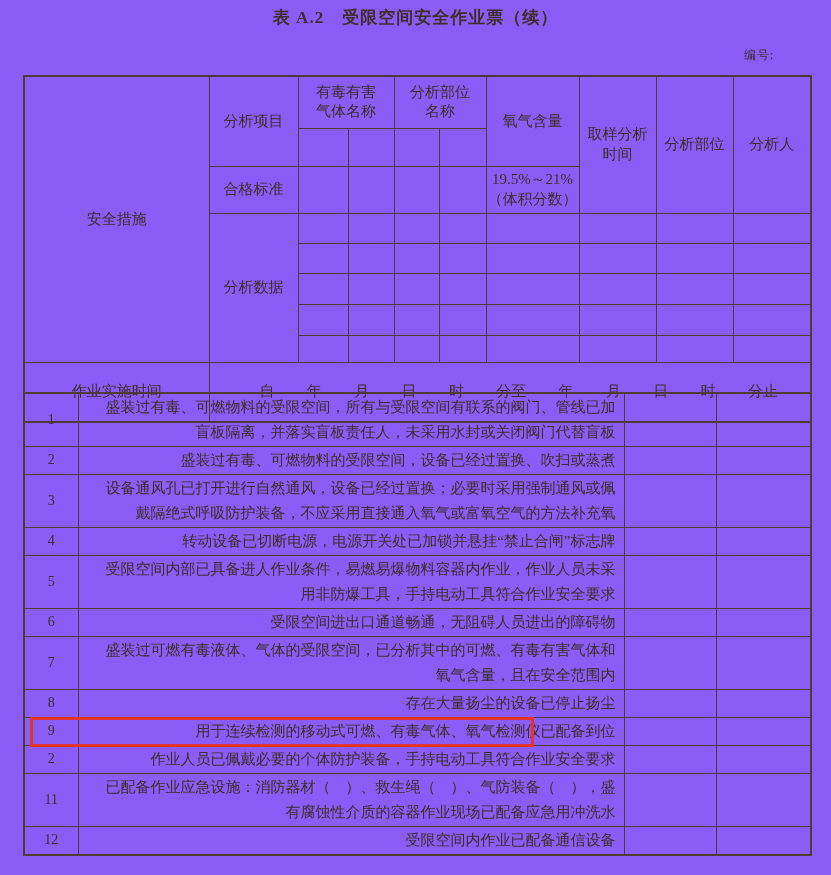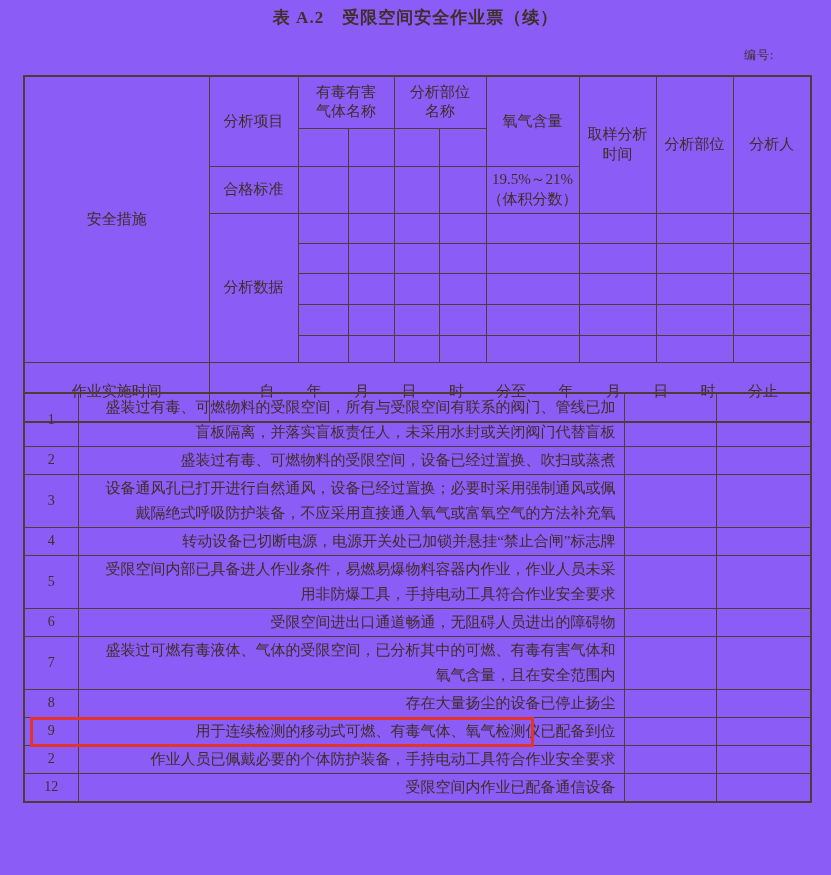--- a/index.html
+++ b/index.html
@@ -216,20 +216,26 @@
           <td class="measure-text">用于连续检测的移动式可燃、有毒气体、氧气检测仪已配备到位</td>
           <td></td>
           <td></td>
         </tr>
         <tr style="height: 25px;">
           <td class="seq">2</td>
           <td class="measure-text">作业人员已佩戴必要的个体防护装备，手持电动工具符合作业安全要求</td>
           <td></td>
           <td></td>
         </tr>
+        <tr style="height: 52px;">
+          <td class="seq">11</td>
+          <td class="measure-text">已配备作业应急设施：消防器材（　）、救生绳（　）、气防装备（　），盛有腐蚀性介质的容器作业现场已配备应急用冲洗水</td>
+          <td></td>
+          <td></td>
+        </tr>
         <tr style="height: 26px;">
           <td class="seq">12</td>
           <td class="measure-text">受限空间内作业已配备通信设备</td>
           <td></td>
           <td></td>
         </tr>
       </tbody>
   </table>
 
   <div class="highlight-box"></div>

